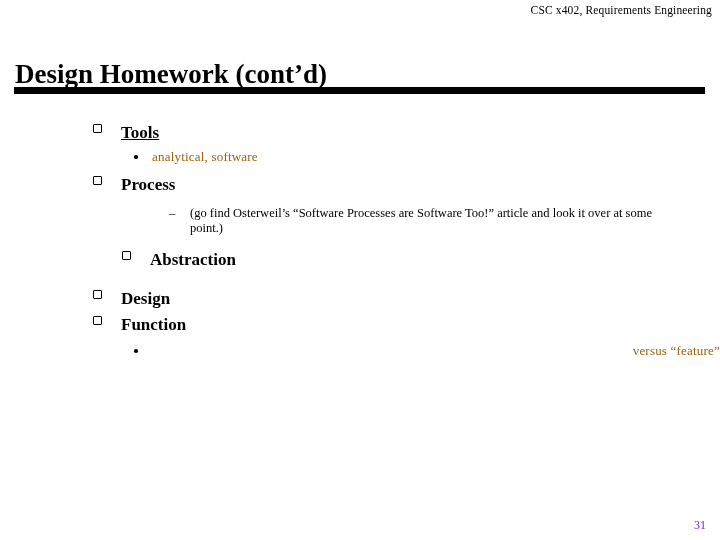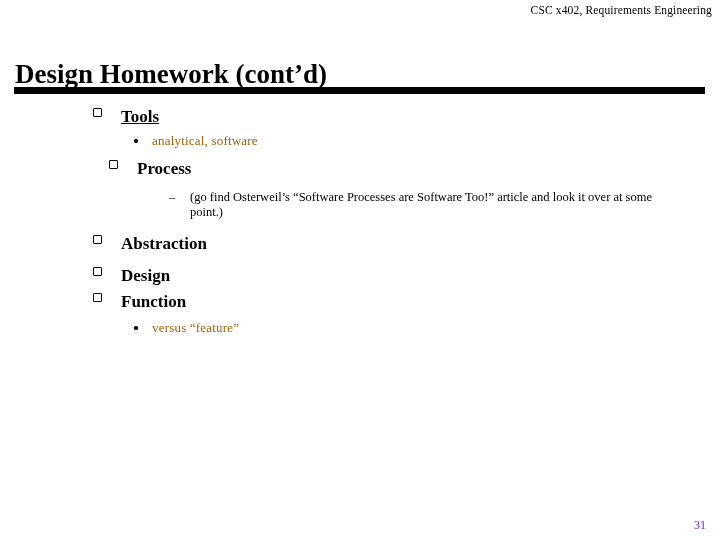--- a/index.html
+++ b/index.html
@@ -130,27 +130,27 @@
     text-align: left;
   }
   .lvl3 .bullet-dash {
     position: absolute;
     left: 169px;
     top: 0px;
     font-size: 12.5px;
     line-height: 15px;
   }
 
-  .sp-tools      { margin-top: 0px; text-decoration: underline; }
-  .sp-process    { margin-top: 3px; margin-left: 16px; }
+  .sp-tools      { margin-top: 16px; text-decoration: underline; }
+  .sp-process    { margin-top: 3px; }
   .sp-osterweil  { margin-top: 9px; }
-  .sp-abstraction{ margin-top: 11px; }
-  .sp-design     { margin-top: 7px; }
+  .sp-abstraction{ margin-top: 11px; margin-left: 29px; }
+  .sp-design     { margin-top: 14px; }
   .sp-function   { margin-top: 1px; }
-  .sp-versus     { margin-top: 2px; }
+  .sp-versus     { margin-top: 2px; text-align: right; }
 
   
   #page-number {
     position: absolute;
     left: 0;
     top: 518px;
     width: 706px;
     text-align: right;
     font-family: "Liberation Serif", "DejaVu Serif", serif;
     font-size: 12px;

